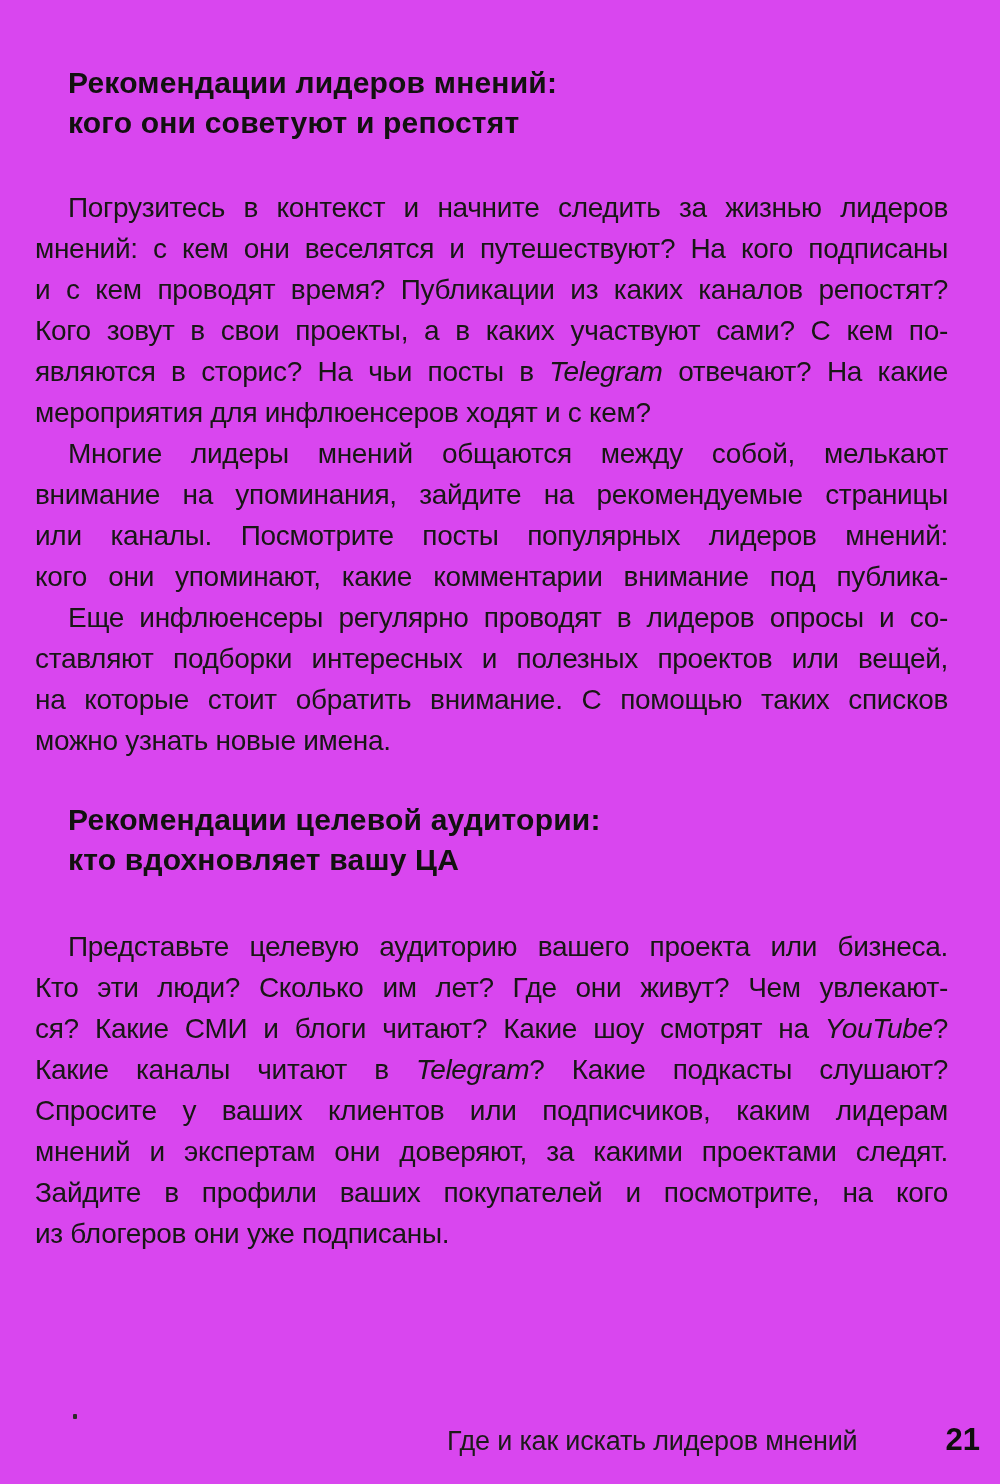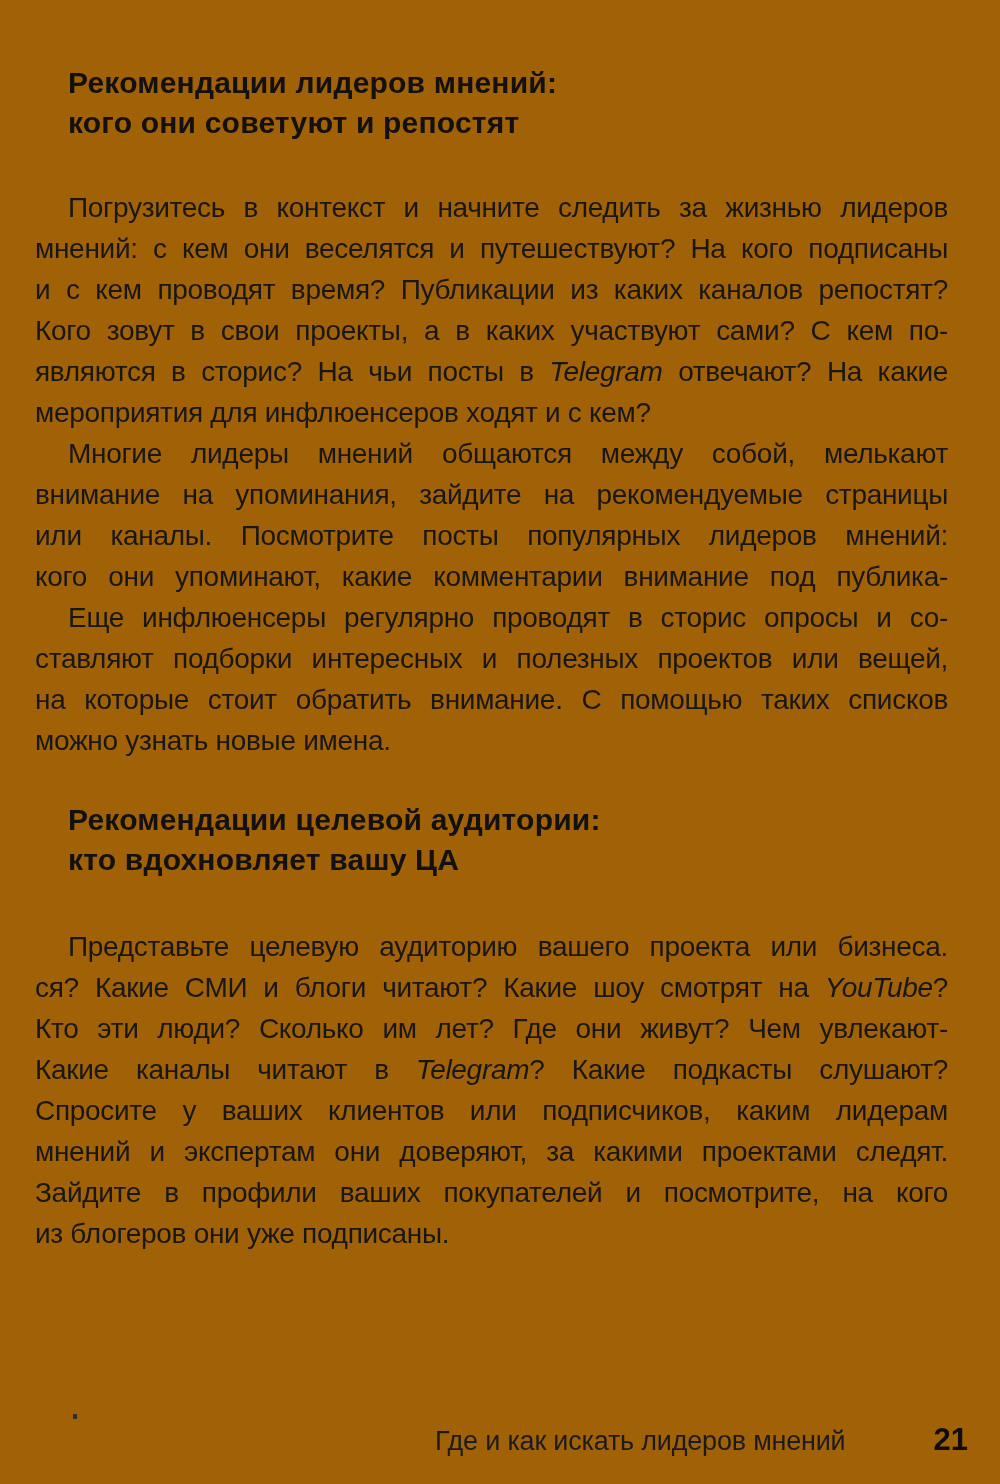--- a/index.html
+++ b/index.html
@@ -1,21 +1,21 @@
 <!DOCTYPE html>
 <html lang="ru"><head>
 <meta charset="utf-8">
 <style>
   html, body { margin: 0; padding: 0; background: #e9e9e7; }
   .page {
     position: relative;
     width: 1000px;
     height: 1484px;
     margin: 0 auto;
-    background: #a16207;
+    background: #d946ef;
     overflow: hidden;
     font-family: "Liberation Sans", "DejaVu Sans", sans-serif;
     color: #181715;
   }
   .body-col {
     position: absolute;
     left: 35px;
     top: 0;
     width: 913px;
   }
@@ -37,21 +37,21 @@
     text-align-last: justify;
     text-justify: inter-word;
   }
   .para .line.last { text-align-last: left; }
   .para .line.indent { padding-left: 33px; }
   .it { font-style: italic; }
   .footer {
     position: absolute;
     top: 1422px;
     left: 0;
-    right: 32px;
+    right: 20px;
     display: flex;
     justify-content: flex-end;
     align-items: baseline;
   }
   .footer-title {
     font-size: 27px;
     letter-spacing: -0.2px;
     color: #1c1b19;
   }
   .footer-num {
@@ -92,35 +92,35 @@
       </div>
 
     <div class="para">
         <div class="line indent"><span>Многие лидеры мнений общаются между собой, мелькают</span></div>
         <div class="line"><span>внимание на упоминания, зайдите на рекомендуемые страницы</span></div>
         <div class="line"><span>или каналы. Посмотрите посты популярных лидеров мнений:</span></div>
         <div class="line"><span>кого они упоминают, какие комментарии внимание под публика-</span></div>
       </div>
 
     <div class="para">
-        <div class="line indent"><span>Еще инфлюенсеры регулярно проводят в сторис опросы и со-</span></div>
+        <div class="line indent"><span>Еще инфлюенсеры регулярно проводят в лидеров опросы и со-</span></div>
         <div class="line"><span>ставляют подборки интересных и полезных проектов или вещей,</span></div>
         <div class="line"><span>на которые стоит обратить внимание. С помощью таких списков</span></div>
         <div class="line last"><span>можно узнать новые имена.</span></div>
       </div>
 
     <div class="heading heading-second">
       <div>Рекомендации целевой аудитории:</div>
       <div>кто вдохновляет вашу ЦА</div>
     </div>
 
     <div class="para">
         <div class="line indent"><span>Представьте целевую аудиторию вашего проекта или бизнеса.</span></div>
+        <div class="line"><span>Кто эти люди? Сколько им лет? Где они живут? Чем увлекают-</span></div>
         <div class="line"><span>ся? Какие СМИ и блоги читают? Какие шоу смотрят на </span><span class="it">YouTube</span><span>?</span></div>
-        <div class="line"><span>Кто эти люди? Сколько им лет? Где они живут? Чем увлекают-</span></div>
         <div class="line"><span>Какие каналы читают в </span><span class="it">Telegram</span><span>? Какие подкасты слушают?</span></div>
         <div class="line"><span>Спросите у ваших клиентов или подписчиков, каким лидерам</span></div>
         <div class="line"><span>мнений и экспертам они доверяют, за какими проектами следят.</span></div>
         <div class="line"><span>Зайдите в профили ваших покупателей и посмотрите, на кого</span></div>
         <div class="line last"><span>из блогеров они уже подписаны.</span></div>
       </div>
 
   </div>
 
   <div class="speck"></div>

